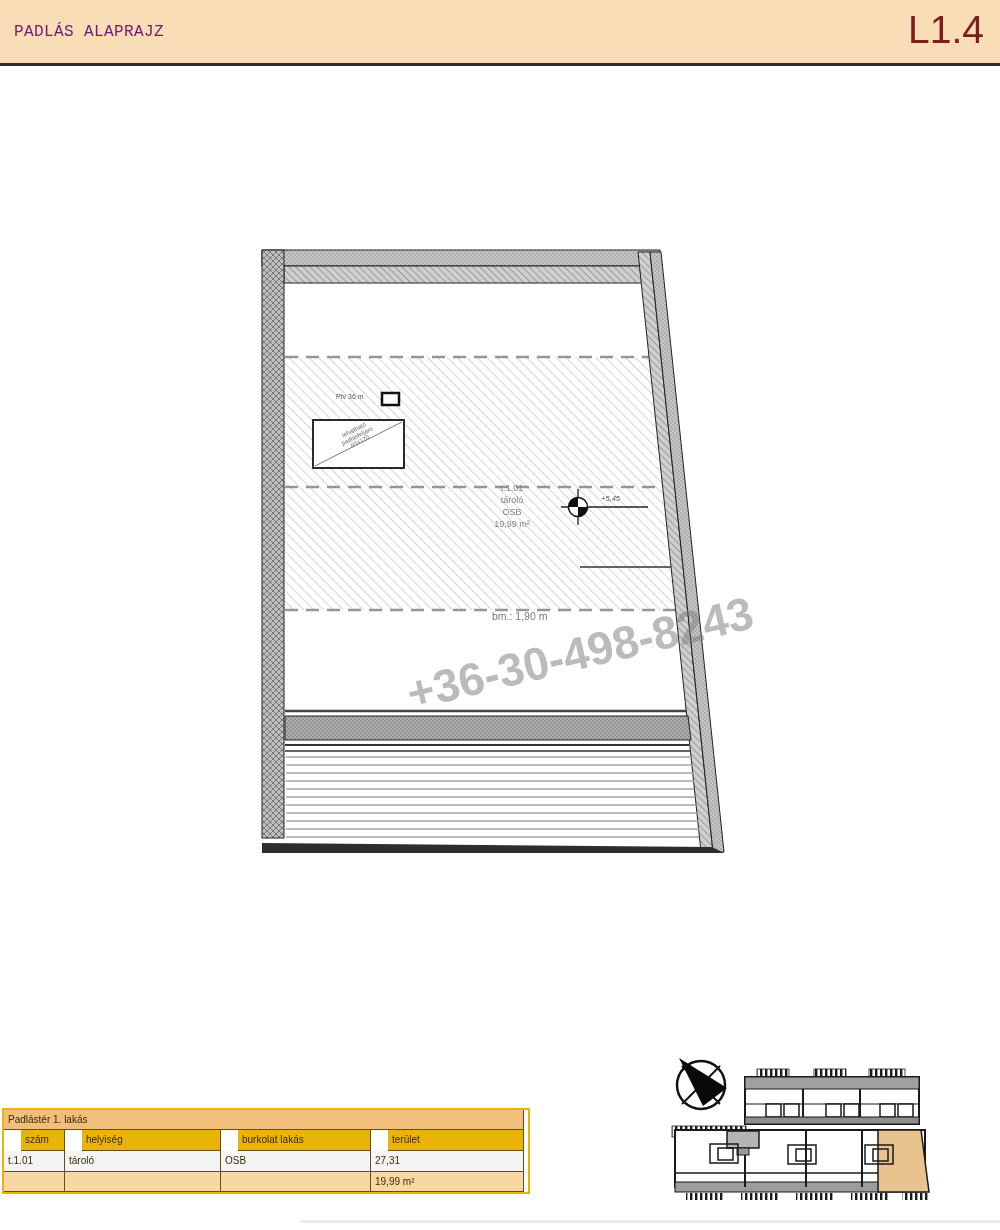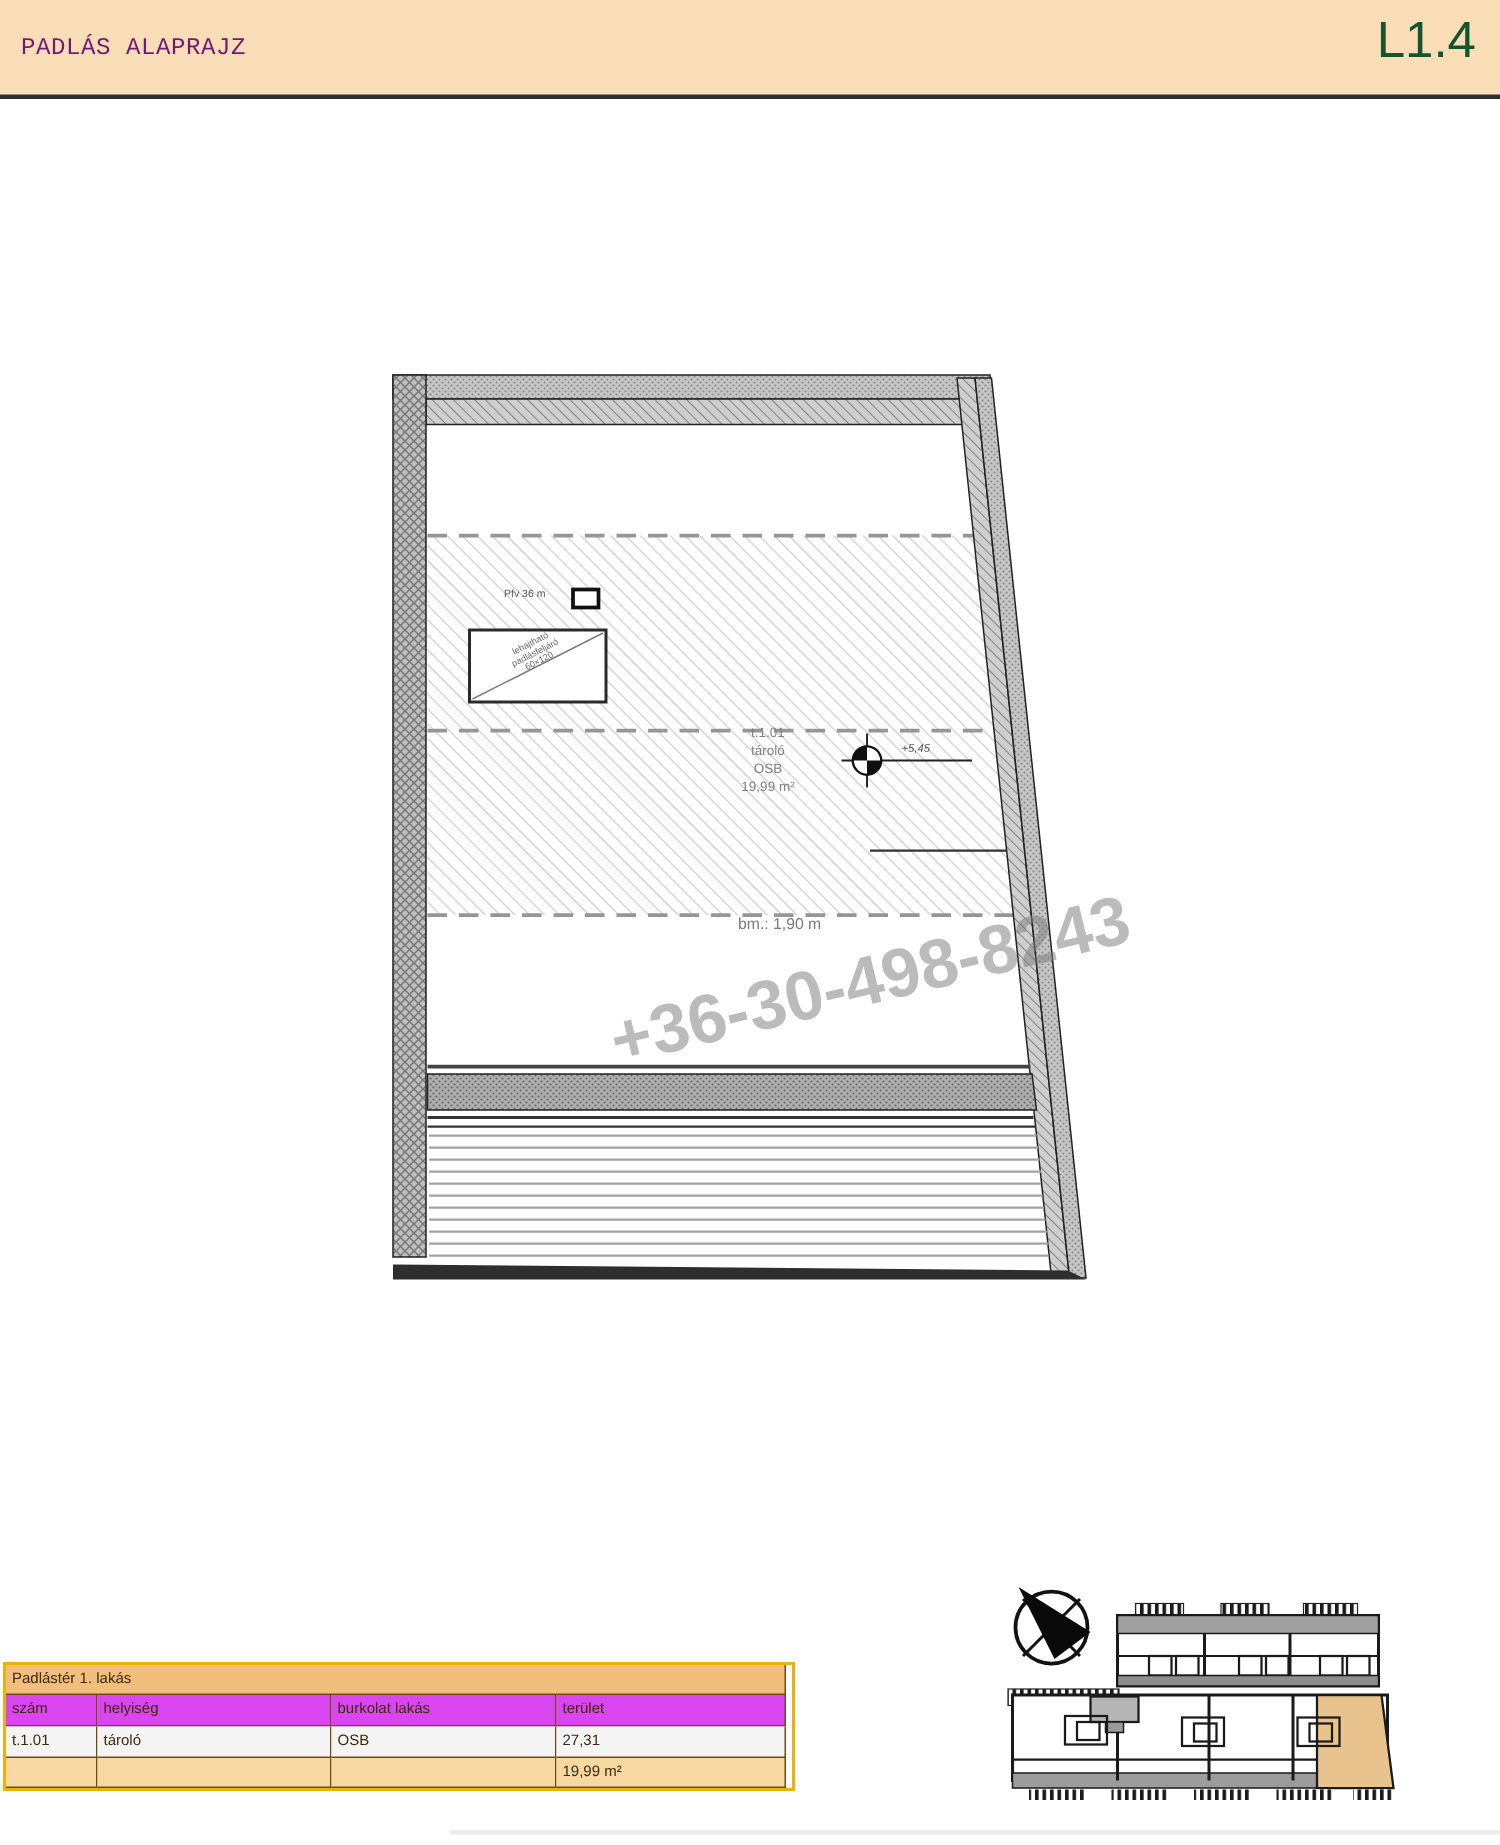--- a/index.html
+++ b/index.html
@@ -4,41 +4,41 @@
 <style>
   html,body{margin:0;padding:0;}
   body{
     width:1000px;height:1230px;position:relative;overflow:hidden;
     background:#ffffff;font-family:"Liberation Sans", sans-serif;
   }
   .abs{position:absolute;}
   
   .header-band{left:0;top:0;width:1000px;height:63px;background:#F8DDB6;}
   .header-title{left:14px;top:23px;font-size:16px;letter-spacing:.4px;color:#701a75;font-family:Liberation Mono, monospace;}
-  .sheet-number{right:16px;top:8px;font-size:34px;color:#14532d;}
+  .sheet-number{right:16px;top:8px;font-size:39px;color:#7f1d1d;}
   .header-rule{left:0;top:63px;width:1000px;height:3px;background:#2e2e2e;}
   .skylight-label{left:336px;top:393px;font-size:7px;color:#555;}
   .stamp-text{left:320px;top:426px;width:74px;text-align:center;font-size:6px;
     line-height:6.5px;color:#6a6a6a;transform:rotate(-27deg);}
   .room-label{left:476px;top:482px;width:72px;text-align:center;font-size:9px;
     line-height:12px;color:#828282;}
   .level-value{left:601px;top:494px;font-size:7.5px;color:#555;font-style:italic;}
   .bm-note{left:452px;top:610px;font-size:10.5px;color:#7a7a7a;padding-left:40px;}
   .watermark{left:365px;top:626px;width:430px;text-align:center;font-size:46px;
     font-weight:bold;color:rgba(125,125,125,.52);transform:rotate(-13.5deg);
     white-space:nowrap;}
   .bottom-faint-line{left:300px;top:1220px;width:700px;height:3px;background:#ececec;}
   
   .room-table{left:2px;top:1108px;width:524px;border:2px solid #eab308;
     display:grid;grid-template-columns:61px 156px 150px 153px;
     grid-template-rows:20px 21px 21px 20px;font-size:10px;color:#3c2a08;}
   .room-table>div{border-right:1px solid #6b4c12;border-bottom:1px solid #6b4c12;
     padding:4px 4px 0 4px;overflow:hidden;white-space:nowrap;}
   .rt-title{grid-column:1/-1;background:#F2BE7C;}
-  .rt-head{background:#d946ef;}
+  .rt-head{background:#eab308;margin-left:17px;}
   .rt-data{background:#f4f4f4;}
   .rt-total{background:#F8D8A2;}
   .ra{text-align:left;}
 </style>
 </head>
 <body>
 
 <div class="abs header-band"></div>
 <div class="abs header-title">PADLÁS ALAPRAJZ</div>
 <div class="abs sheet-number">L1.4</div>

